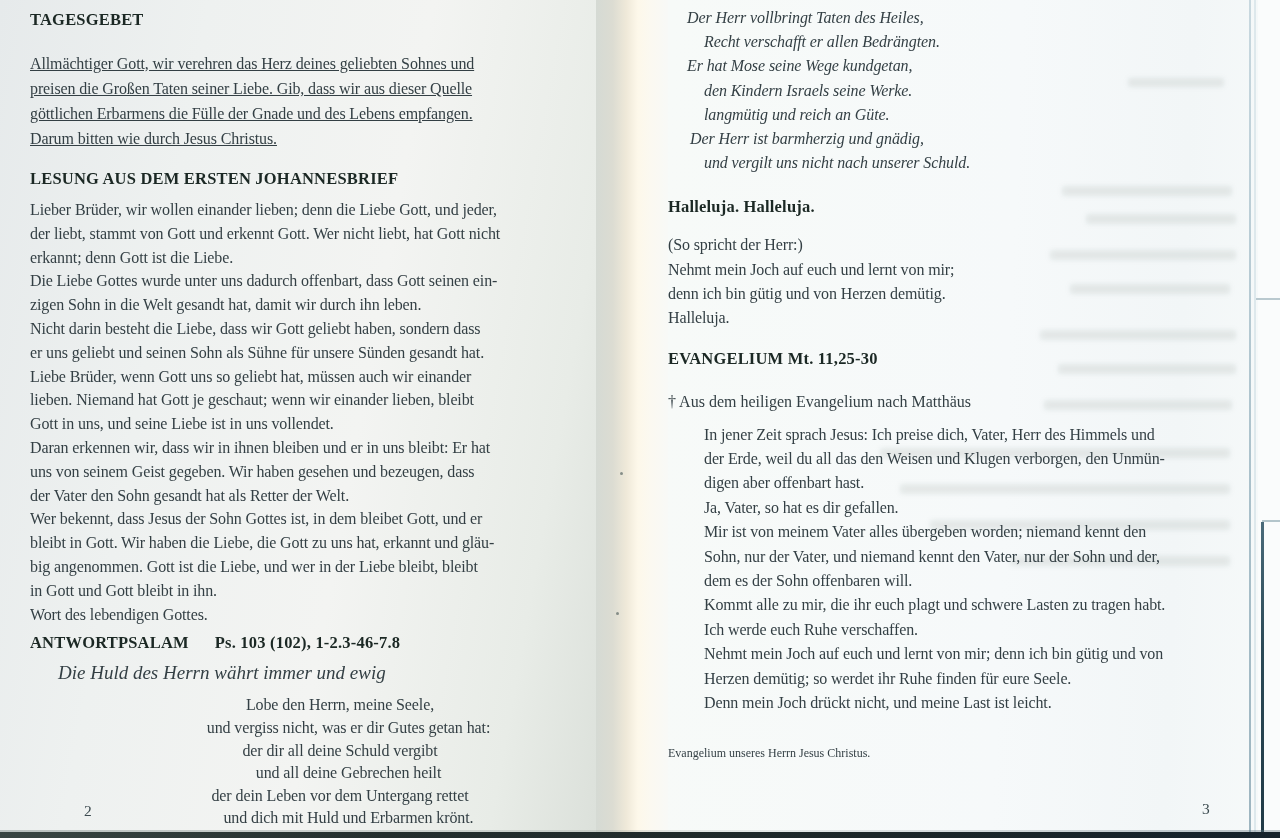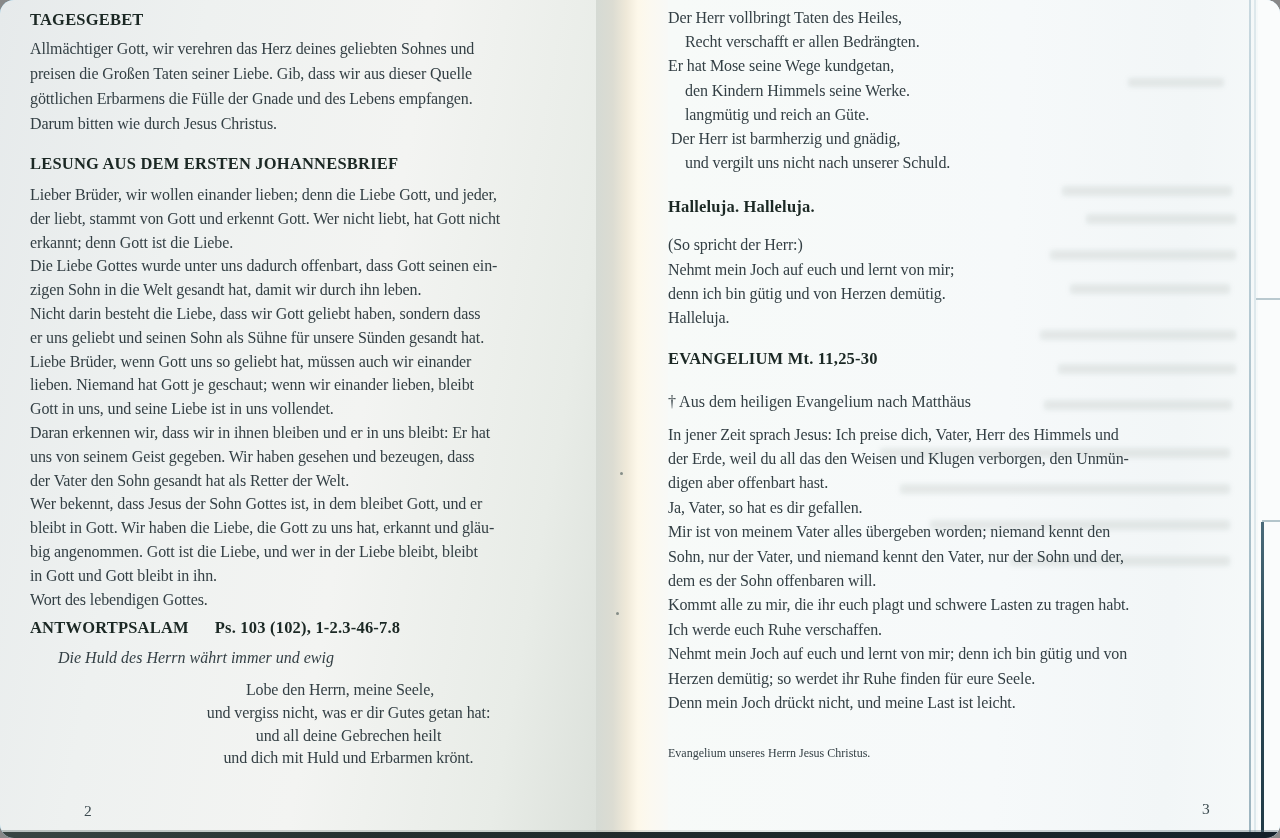--- a/index.html
+++ b/index.html
@@ -1,21 +1,20 @@
 <!DOCTYPE html>
 <html><head>
 <meta charset="utf-8">
 <style>
   html,body{margin:0;padding:0;background:#888;}
   .scan{
     position:relative;width:1280px;height:838px;overflow:hidden;
     font-family:"Liberation Serif","DejaVu Serif",serif;
     color:#333f44;
     background:#7dd3fc;
-    border-radius:14px;
   }
   
   .page-left-bg{
     position:absolute;left:0;top:0;width:600px;height:838px;
     background:linear-gradient(100deg,#e6eaeb 0%,#eef1f0 28%,#f3f4f2 58%,#e8ece7 85%,#dbe0da 100%);
   }
   
   .gutter{
     position:absolute;left:596px;top:0;width:76px;height:838px;
     background:linear-gradient(90deg,#d5dad4 0%,#dcdcd2 22%,#efe9d9 40%,#fdf8ea 55%,#fbf9f1 72%,#f7f9f8 100%);
@@ -48,37 +47,37 @@
   .col-left{left:30px;width:592px;}
   .col-right{left:668px;width:588px;}
 
   .heading{
     font-weight:bold;color:#1b2824;font-size:16.5px;letter-spacing:.2px;line-height:22px;
   }
   .prose{white-space:pre-line;font-size:16px;letter-spacing:-.12px;}
   .lh25{line-height:25px;}
 
   .h-tagesgebet{margin-top:9px;}
-  .p-tagesgebet{margin-top:5px;}
+  .p-tagesgebet{margin-top:20px;text-decoration:underline;}
   .h-lesung{margin-top:17px;}
   .p-lesung{margin-top:8px;line-height:23.8px;}
   .psalm-head{margin-top:6px;}
   .psalm-head .ref{margin-left:26px;}
-  .psalm-response{margin-top:8px;margin-left:28px;font-style:italic;font-size:16px;line-height:22px;}
+  .psalm-response{margin-top:8px;margin-left:28px;font-style:italic;font-size:19px;line-height:22px;}
   .verses-left{margin-top:10px;margin-left:28px;}
   .verses-left .verse{line-height:22.6px;font-size:16px;letter-spacing:-.1px;text-align:center;}
-  .verses-right{margin-top:6px;}
+  .verses-right{margin-top:6px;margin-left:19px;font-style:italic;}
   .verses-right .verse{line-height:24.2px;font-size:16px;letter-spacing:-.1px;}
   .verse.indent{padding-left:17px;}
 
   .h-halleluja{margin-top:21px;}
   .p-halleluja{margin-top:15px;line-height:24.3px;}
   .h-evangelium{margin-top:17px;}
   .p-evangelium-intro{margin-top:21px;font-size:16px;line-height:22px;}
-  .p-evangelium{margin-top:10px;line-height:24.4px;}
+  .p-evangelium{margin-top:10px;line-height:24.4px;margin-left:36px;}
   .p-evangelium-closing{margin-top:27px;font-size:12px;line-height:22px;}
 
   .pageno{position:absolute;font-size:15.5px;color:#3c4b50;}
   .pageno-left{left:84px;top:802px;}
   .pageno-right{left:1202px;top:800px;}
 </style>
 </head>
 <body>
 
 <div class="scan">
@@ -144,34 +143,36 @@
 
     <div class="heading psalm-head">
       <span>ANTWORTPSALAM</span><span class="ref">Ps. 103 (102), 1-2.3-46-7.8</span>
     </div>
 
     <div class="psalm-response">Die Huld des Herrn währt immer und ewig</div>
 
     <div class="verses-left">
       <div class="verse">Lobe den Herrn, meine Seele,</div>
       <div class="verse indent">und vergiss nicht, was er dir Gutes getan hat:</div>
+      <div class="verse">der dir all deine Schuld vergibt</div>
       <div class="verse indent">und all deine Gebrechen heilt</div>
+      <div class="verse">der dein Leben vor dem Untergang rettet</div>
       <div class="verse indent">und dich mit Huld und Erbarmen krönt.</div>
     </div>
   </div>
 
   <div class="pageno pageno-left">2</div>
 
   <div class="col col-right">
 
     <div class="verses-right">
       <div class="verse">Der Herr vollbringt Taten des Heiles,</div>
       <div class="verse indent">Recht verschafft er allen Bedrängten.</div>
       <div class="verse">Er hat Mose seine Wege kundgetan,</div>
-      <div class="verse indent">den Kindern Himmels seine Werke.</div>
+      <div class="verse indent">den Kindern Israels seine Werke.</div>
       <div class="verse indent">langmütig und reich an Güte.</div>
       <div class="verse" style="padding-left:3px;">Der Herr ist barmherzig und gnädig,</div>
       <div class="verse indent">und vergilt uns nicht nach unserer Schuld.</div>
     </div>
 
     <div class="heading h-halleluja">Halleluja. Halleluja.</div>
 
     <div class="prose p-halleluja">(So spricht der Herr:)
 Nehmt mein Joch auf euch und lernt von mir;
 denn ich bin gütig und von Herzen demütig.

